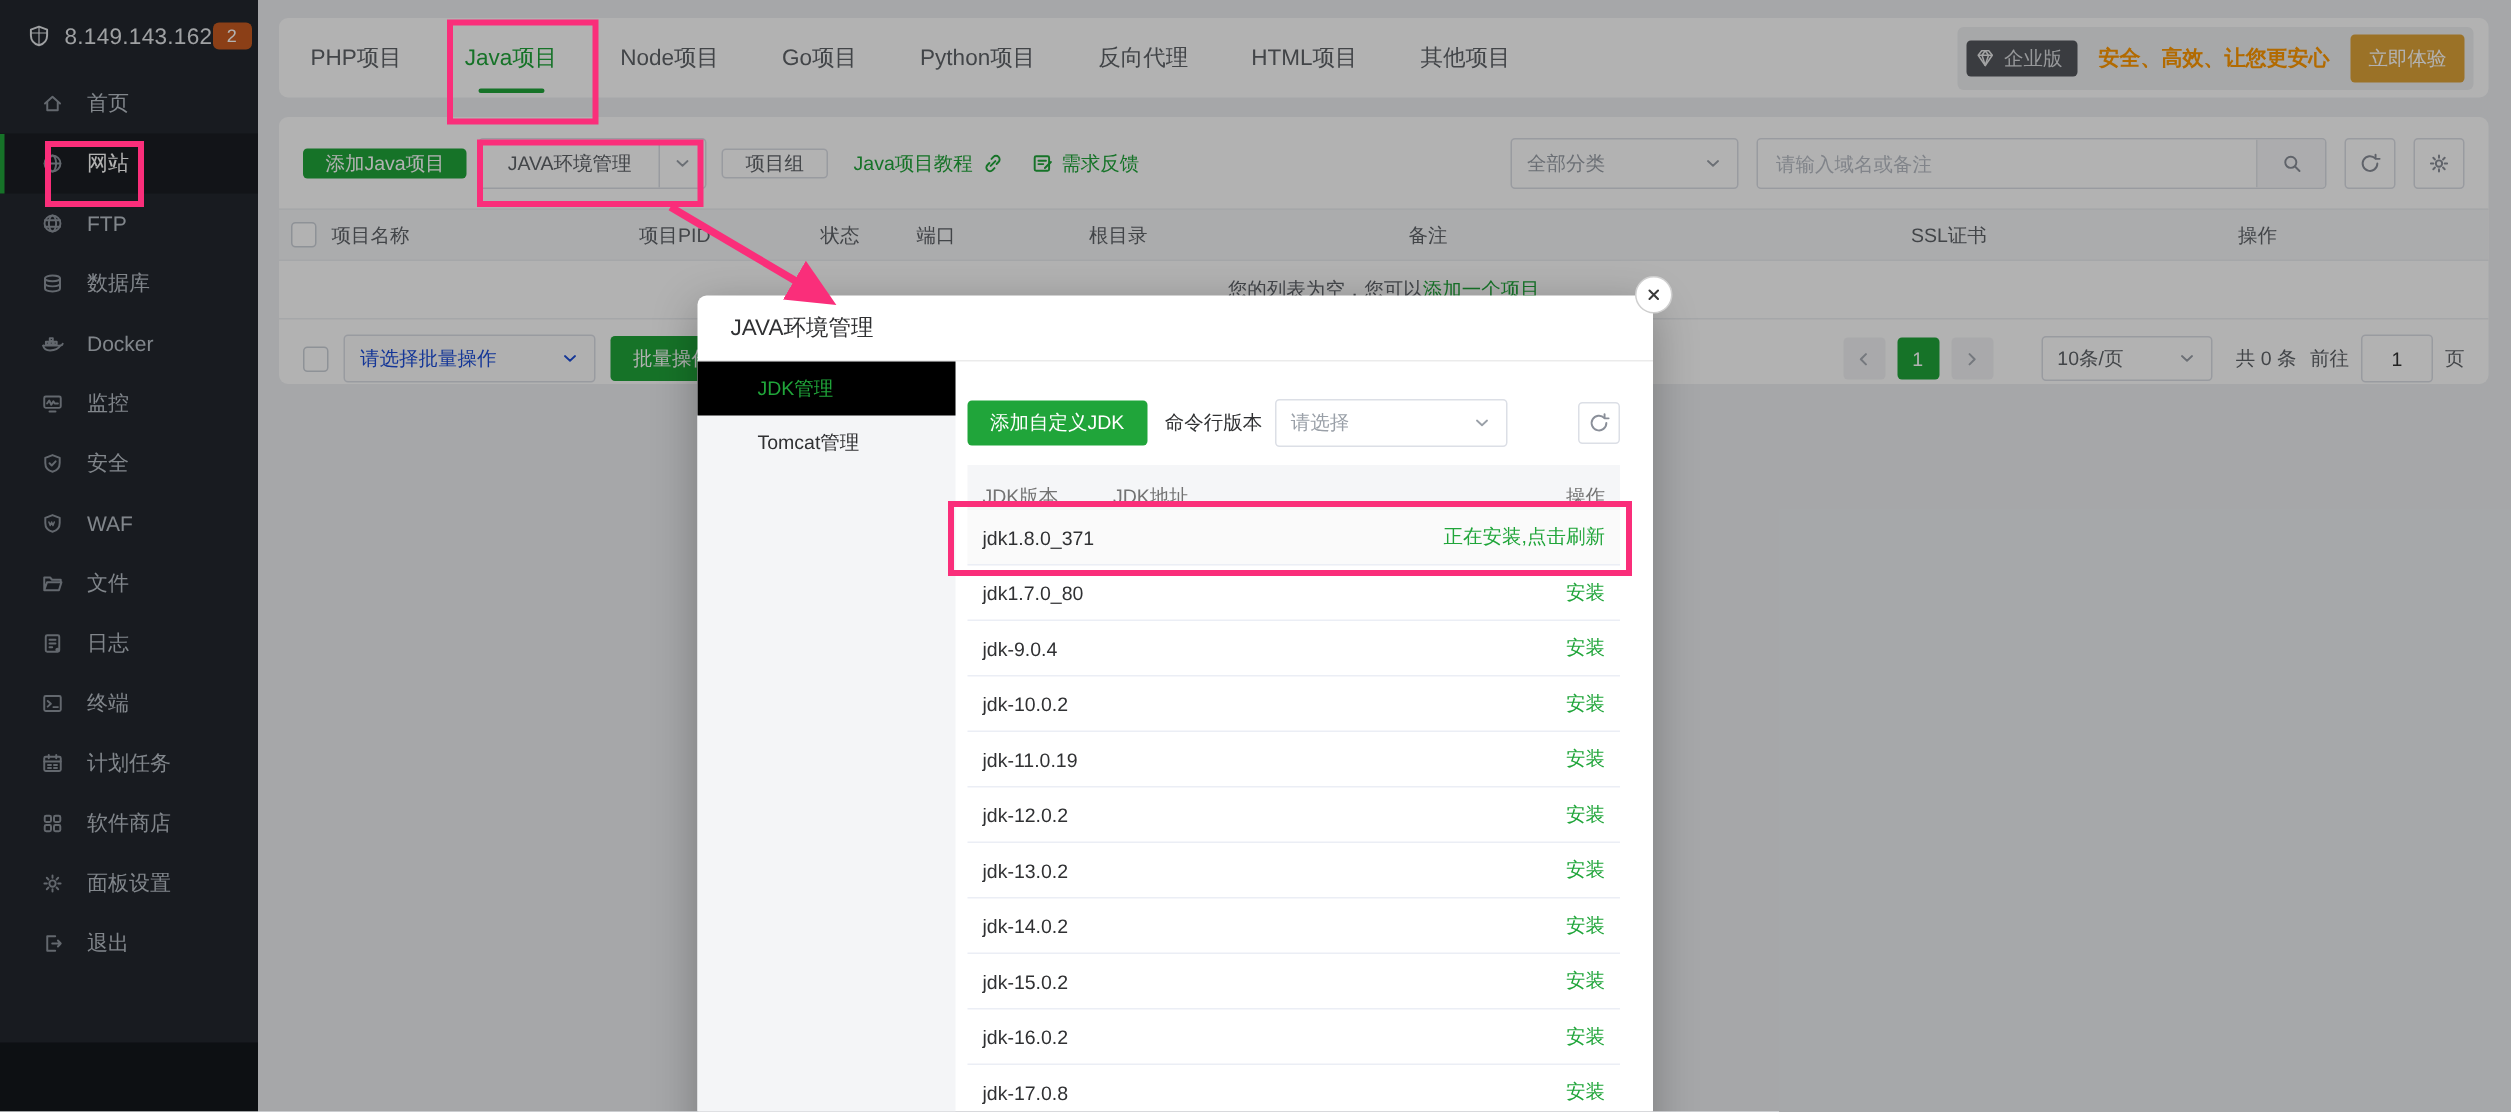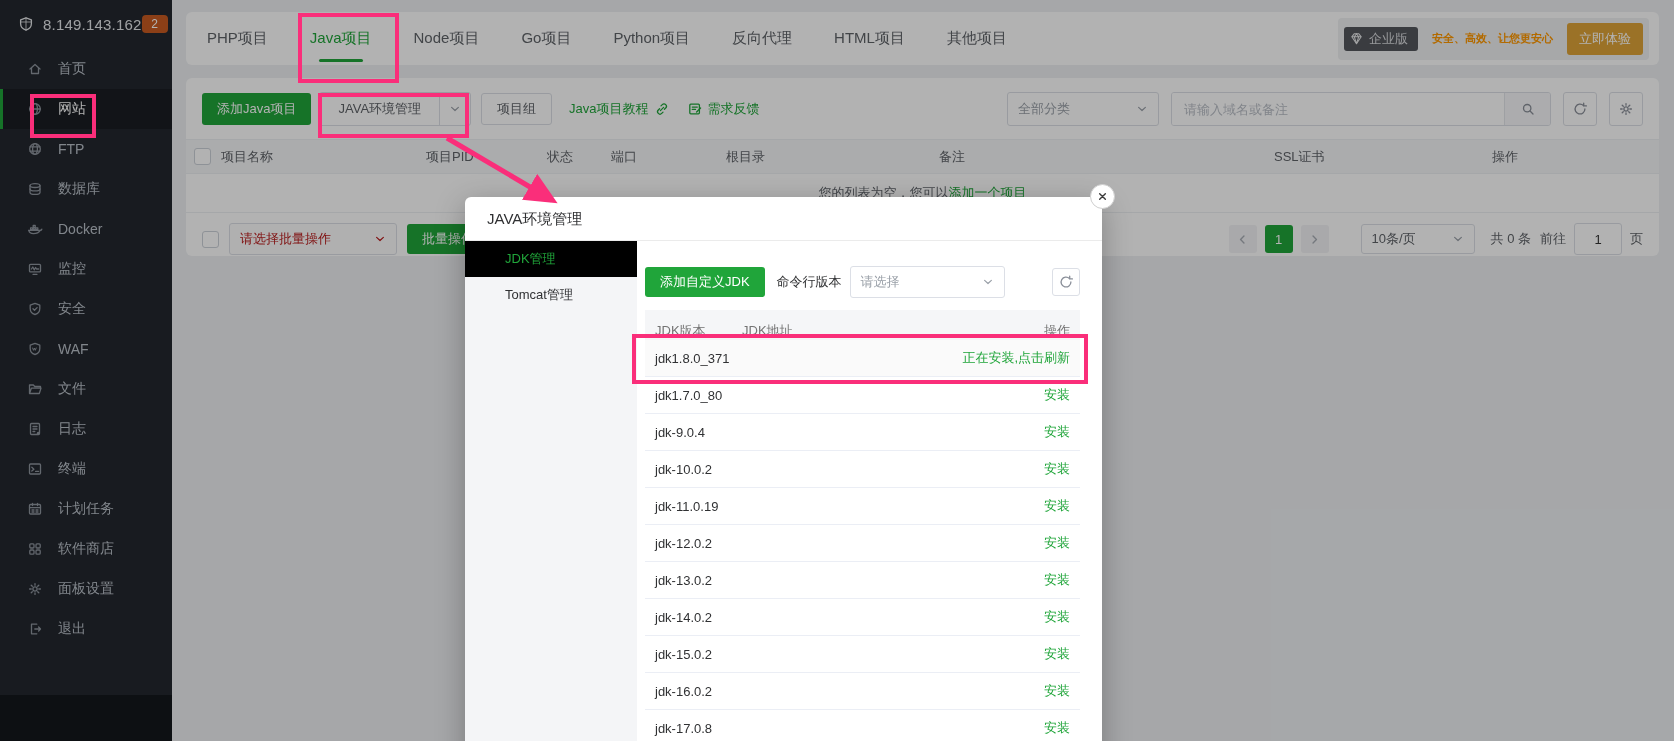--- a/index.html
+++ b/index.html
@@ -28,27 +28,27 @@
   .tabs{display:flex;height:100%}
   .tab{position:relative;display:flex;align-items:center;padding:0 21px;font-size:15px;color:#5f6368;cursor:pointer}
   .tab.active{color:var(--green,#20a53a)}
   .tab.active::after{content:"";position:absolute;left:50%;transform:translateX(-50%);bottom:3px;width:44px;height:3px;
           border-radius:2px;background:var(--green,#20a53a)}
   .promo{margin-left:auto;margin-right:10px;display:flex;align-items:center;gap:14px;background:#f0f1f3;
          border-radius:4px;padding:5px 6px 5px 6px}
   .edition{display:flex;align-items:center;gap:5px;background:#53565c;color:#d8dadd;border-radius:3px;
            font-size:13px;padding:3px 10px 3px 5px}
   .edition .icon{color:#e8e9ea}
-  .slogan{color:var(--gold-text,#f90);font-size:11px;font-weight:bold}
+  .slogan{color:var(--gold-text,#f90);font-size:14px;font-weight:bold}
   .cta{border:none;background:var(--gold,#dfa438);color:#fff;font-size:13px;padding:7px 12px;border-radius:3px;cursor:pointer}
 
   
   .panel{position:absolute;left:186px;top:78px;width:1473px;height:178px;background:#fff;border-radius:6px;z-index:1}
   .toolbar{display:flex;align-items:center;padding:14px 16px 0 16px}
-  .btn{height:32px;border-radius:3px;font-size:13px;display:inline-flex;align-items:center;cursor:pointer;border:1px solid transparent}
+  .btn{height:20px;border-radius:3px;font-size:13px;display:inline-flex;align-items:center;cursor:pointer;border:1px solid transparent}
   .btn.green{background:var(--green,#20a53a);color:#fff;padding:0 15px;border:none}
   .btn.plain{background:#fff;border:1px solid #dcdfe6;color:#5f6368;padding:0 15px}
   .split{display:inline-flex;height:32px;border:1px solid #dcdfe6;border-radius:3px;margin-left:8px;cursor:pointer;color:#5f6368}
   .split .lab{display:flex;align-items:center;padding:0 18px;font-size:13px}
   .split .chev{display:flex;align-items:center;justify-content:center;width:30px;border-left:1px solid #dcdfe6;color:#9aa0a8}
   .tool-gap{width:10px}
   .tlink{display:inline-flex;align-items:center;gap:5px;color:var(--green,#20a53a);font-size:13px;margin-left:17px;cursor:pointer;text-decoration:none}
   .tright{margin-left:auto;display:flex;align-items:center;gap:12px}
   .select{display:inline-flex;align-items:center;justify-content:space-between;height:32px;border:1px solid #dcdfe6;
           border-radius:3px;background:#fff;color:#9aa0a8;font-size:13px;padding:0 10px;cursor:pointer}
@@ -73,21 +73,21 @@
   .phead-cols .pcol:nth-of-type(4){width:115px}
   .phead-cols .pcol:nth-of-type(5){width:213px}
   .phead-cols .pcol:nth-of-type(6){width:335px}
   .phead-cols .pcol:nth-of-type(7){width:218px}
   .phead-cols .pcol:nth-of-type(8){flex:1}
   .pempty{height:38px;display:flex;align-items:center;justify-content:center;font-size:13px;color:#62666c;border-bottom:1px solid #edeff2}
   .pempty a{color:var(--green,#20a53a);text-decoration:none;cursor:pointer}
 
   .batchbar{display:flex;align-items:center;margin-top:10px;padding:0 16px}
   .batchbar .checkbox{margin-right:10px}
-  .sel-batch{width:146px;height:30px;color:#b91c1c;background:#fcfcfd}
+  .sel-batch{width:146px;height:30px;color:#1d4ed8;background:#fcfcfd}
   .btn.batch{height:30px;margin-left:10px}
   .pager{margin-left:auto;display:flex;align-items:center;gap:8px;font-size:13px;color:#5f6368}
   .pgbtn{width:28px;height:28px;border-radius:3px;background:#f2f3f5;color:#a8adb5;display:flex;align-items:center;justify-content:center;cursor:pointer}
   .pgcur{width:28px;height:28px;border-radius:3px;background:var(--green,#20a53a);color:#fff;display:flex;align-items:center;justify-content:center;font-size:13px;cursor:pointer}
   .sel-size{width:92px;height:28px;margin-left:24px}
   .ptotal{margin-left:8px}
   .goto-label{margin-left:1px}
   .goto{width:42px;height:28px;border:1px solid #dcdfe6;border-radius:3px;text-align:center;font-size:13px;color:#333;outline:none;font-family:inherit}
 
   

